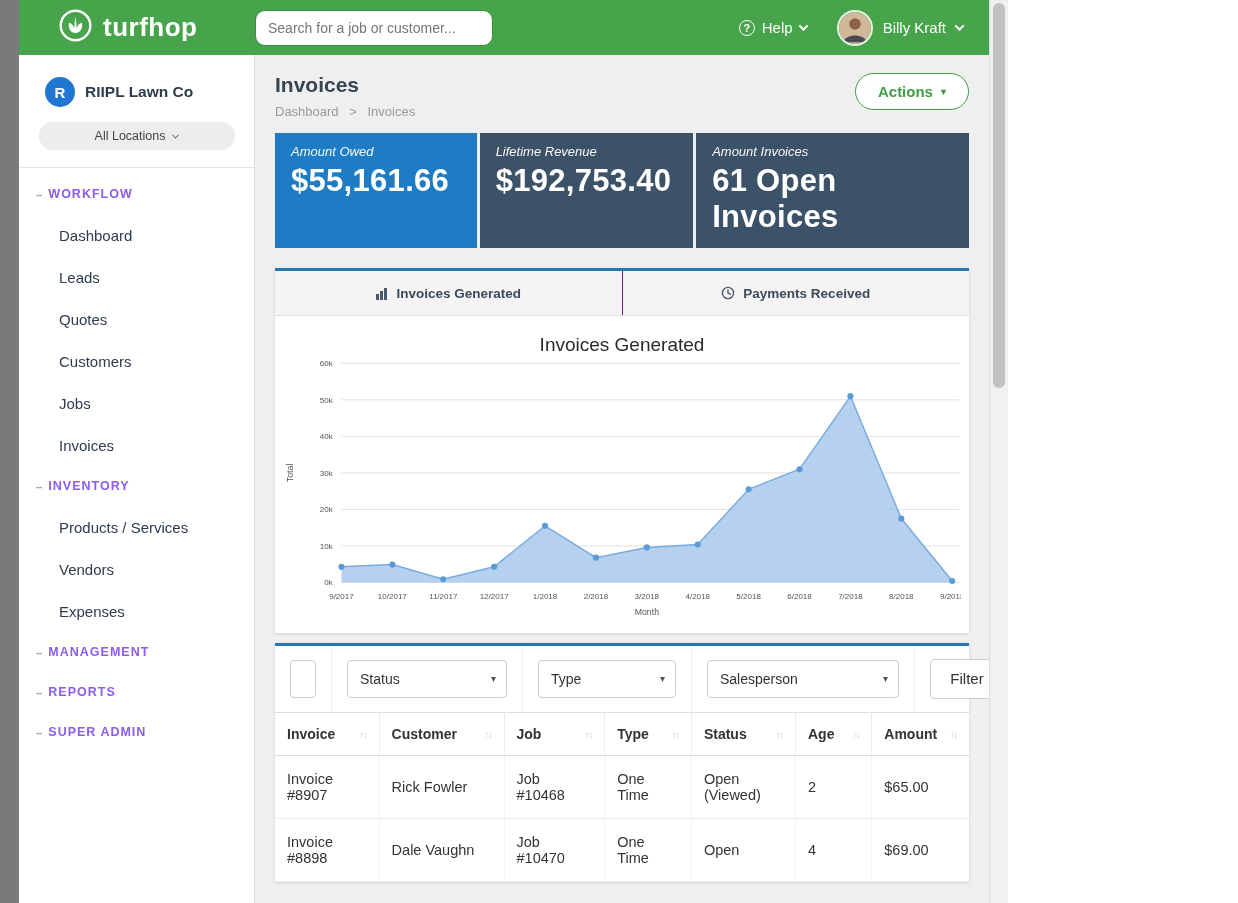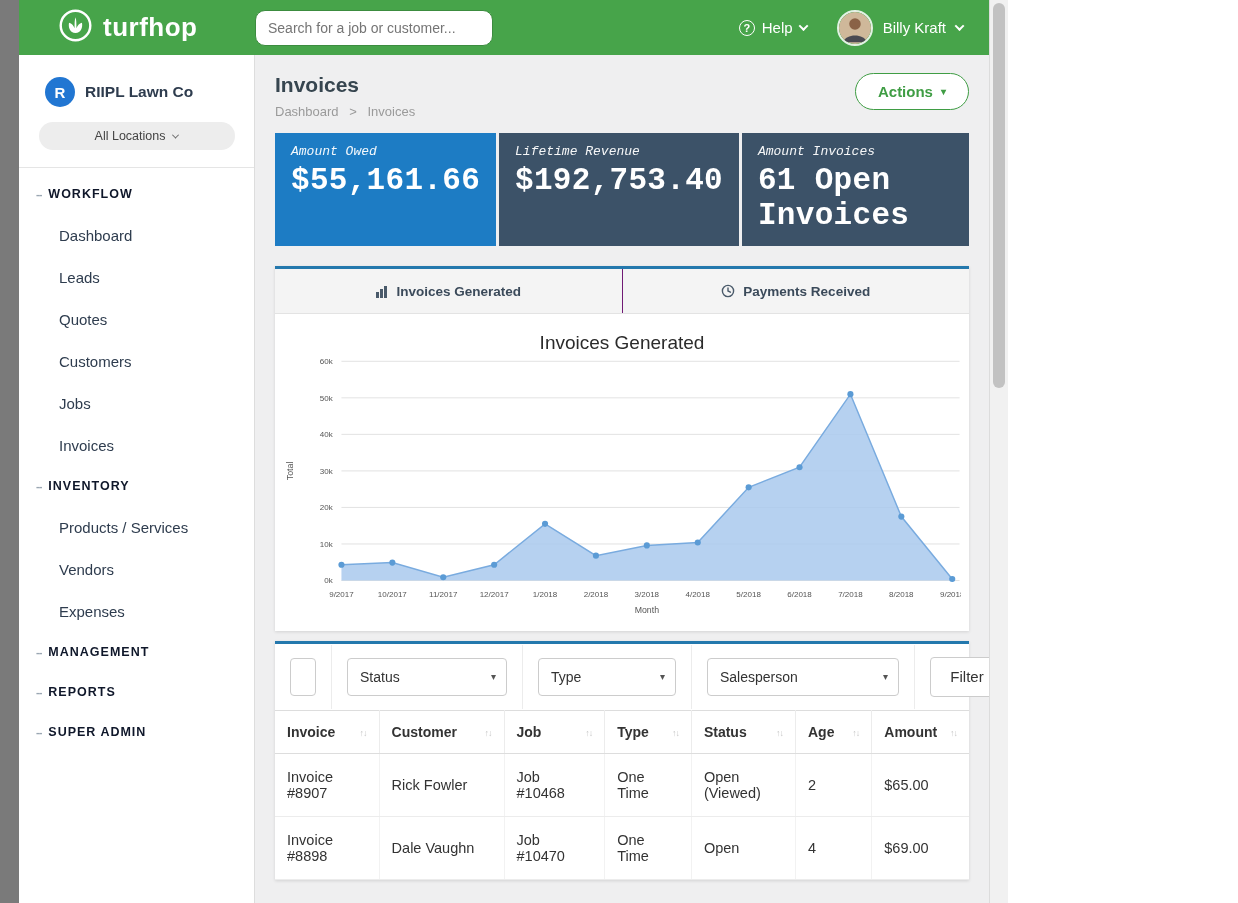--- a/index.html
+++ b/index.html
@@ -31,38 +31,38 @@
   .body-row { flex:1; display:flex; overflow:hidden; background:#efeff0; }
 
   
   .sidebar { width:236px; flex:0 0 236px; background:#fff; border-right:1px solid #ddd; overflow:hidden; }
   .company { display:flex; gap:10px; padding:22px 0 0 26px; align-items:center; }
   .company-logo { width:30px; height:30px; border-radius:50%; background:#2176d2; color:#fff; font-weight:700; display:flex; align-items:center; justify-content:center; font-size:15px; flex:0 0 30px; }
   .company-name { font-size:15.5px; font-weight:700; color:#2e3c4e; }
   .locations-pill { margin:15px auto 0; display:flex; width:196px; height:28px; border-radius:14px; background:#ededed; border:none; align-items:center; justify-content:center; font-size:12.5px; color:#444; gap:8px; cursor:pointer; font-family:"Liberation Sans", sans-serif; }
   .sidebar-divider { height:1px; background:#e5e5e5; margin-top:17px; }
   .sidenav { padding-top:6px; }
-  .nav-section { display:flex; align-items:center; height:40px; padding-left:17px; font-size:12.5px; font-weight:700; letter-spacing:1px; color:#0f172a; cursor:pointer; }
+  .nav-section { display:flex; align-items:center; height:40px; padding-left:17px; font-size:12.5px; font-weight:700; letter-spacing:1px; color:#8b5cf6; cursor:pointer; }
   .dash { color:#9aa6b2; margin-right:7px; font-size:11px; letter-spacing:-1px; }
   .dash::before { content:"--"; }
   .nav-item { display:flex; align-items:center; height:42px; padding-left:40px; font-size:15px; color:#2e3c4e; text-decoration:none; cursor:pointer; }
 
   
   .main { flex:1; padding:0 20px; overflow:hidden; }
   .page-header { margin-top:18px; display:flex; align-items:flex-start; justify-content:space-between; }
   .page-title { font-size:21px; font-weight:700; color:#36454f; }
   .breadcrumb { margin-top:7px; font-size:13px; color:#9a9a9a; }
   .breadcrumb .sep { margin:0 7px; }
   .bc-link { cursor:pointer; }
   .actions-btn { background:#fff; border:1.5px solid #3f9d44; color:#3f9d44; border-radius:22px; padding:9px 22px; font-size:15px; font-weight:600; display:flex; align-items:center; gap:8px; cursor:pointer; font-family:"Liberation Sans", sans-serif; }
   .caret { font-size:10px; }
 
   
   .stats-row { margin-top:14px; display:flex; gap:3px; }
-  .stat { padding:11px 16px 13px; color:#fff;font-family:Liberation Mono, monospace; }
+  .stat { padding:11px 16px 13px; color:#fff; }
   .stat.s1 { flex:1; background:#1d7cc4; }
   .stat.s2 { flex:1.07; background:#3c5268; }
   .stat.s3 { flex:1.42; background:#3c5268; }
   .stat-label { font-style:italic; font-size:13px; opacity:0.95; }
   .stat-value { font-size:31px; font-weight:700; margin-top:4px; letter-spacing:0.3px; }
 
   
   .panel { background:#fff; border-top:3px solid #2478ad; box-shadow:0 1px 3px rgba(0,0,0,0.12); }
   .chart-panel { margin-top:20px; }
   .tabs { display:flex; background:#f4f4f4; border-bottom:1px solid #e3e3e3; }

